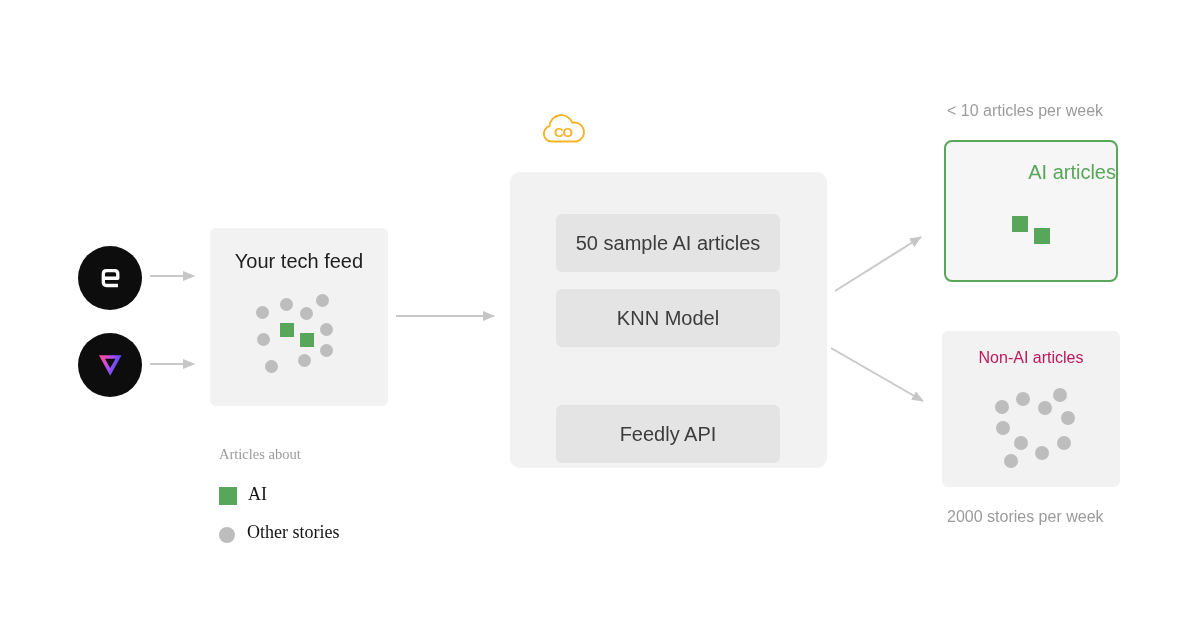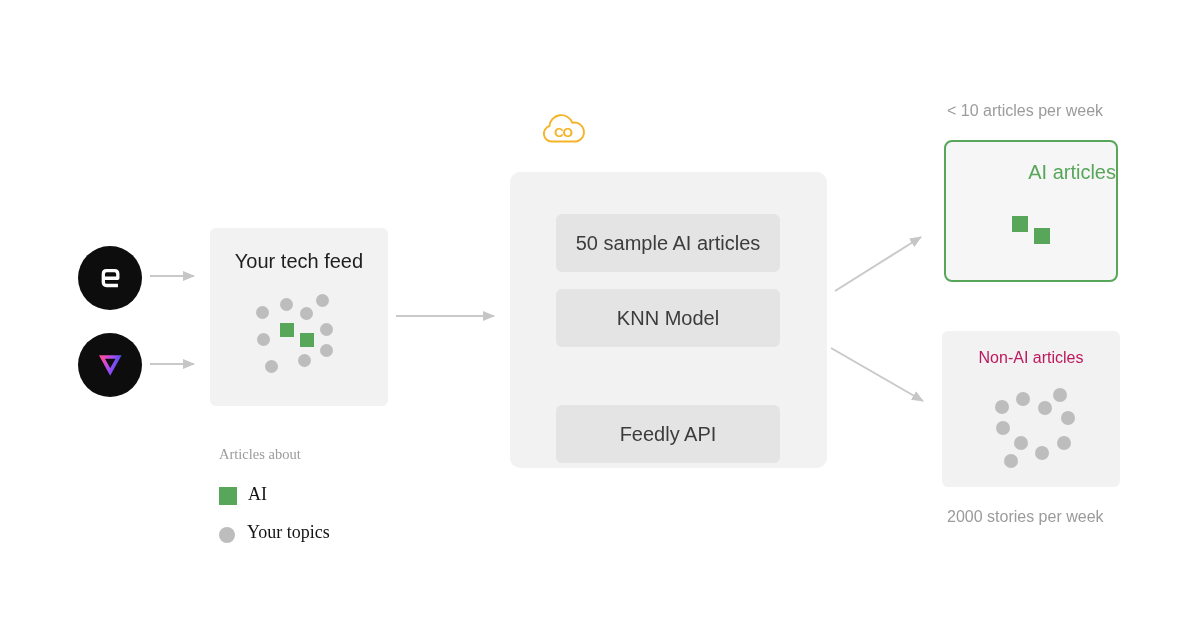--- a/index.html
+++ b/index.html
@@ -155,17 +155,17 @@
   <div class="caption" style="left:947px; top:508px;">2000 stories per week</div>
 
   <div class="legend">
     <div class="legend-title">Articles about</div>
     <div class="legend-row">
       <span class="legend-marker-sq"></span>
       <span class="legend-label">AI</span>
     </div>
     <div class="legend-row">
       <span class="legend-marker-dot"></span>
-      <span class="legend-label">Your topics</span>
+      <span class="legend-label">Other stories</span>
     </div>
   </div>
 
 </div>
 
 </body></html>

